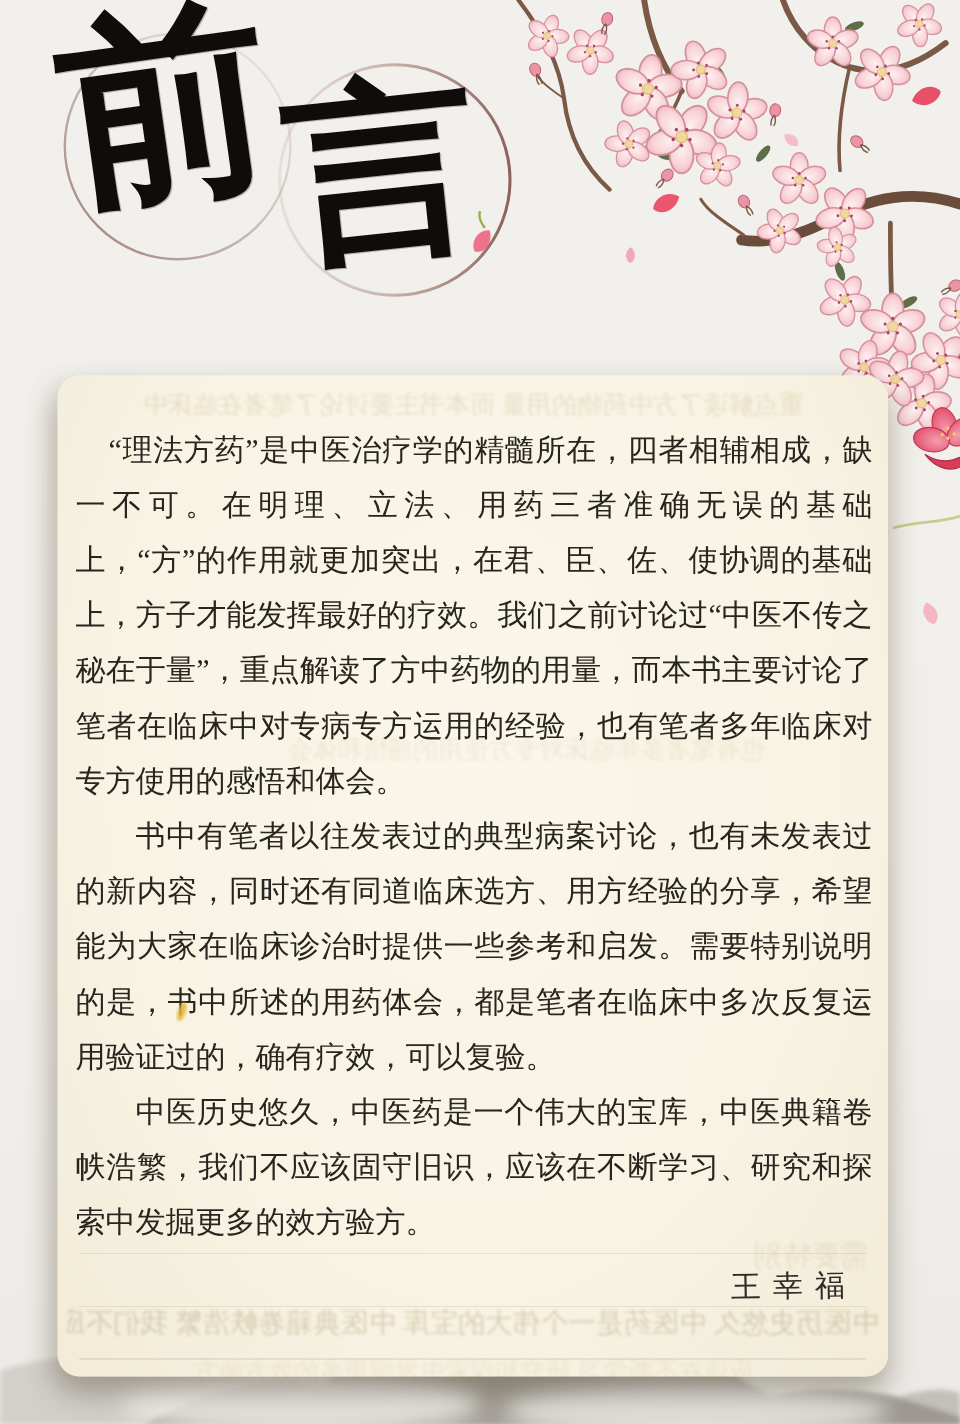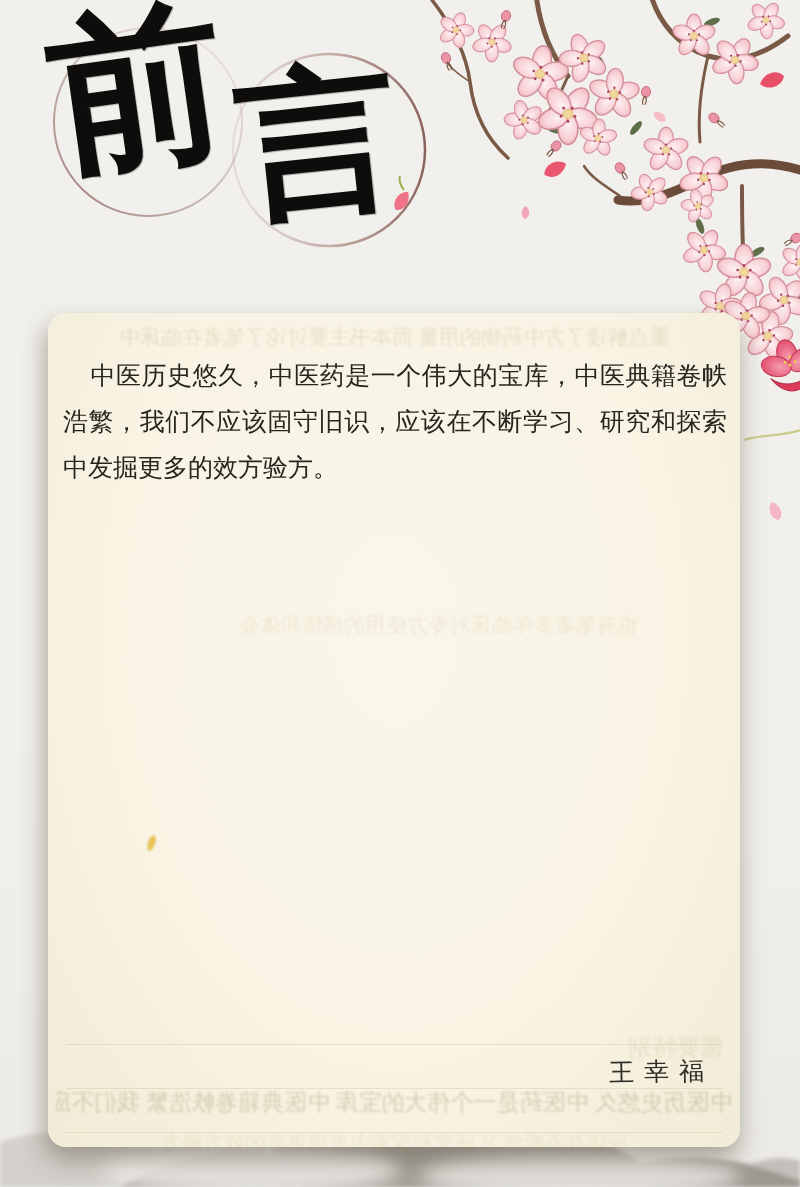--- a/index.html
+++ b/index.html
@@ -208,20 +208,22 @@
     </g>
     <path d="M744,440 C764,434 784,436 800,430" stroke="#c9cc8a" stroke-width="2.2" fill="none"></path>
   </svg>
 
   <div class="title-char char-qian">前</div>
   <div class="title-char char-yan">言</div>
 
   <div class="card">
     <div class="bleed bleed-1">重点解读了方中药物的用量 而本书主要讨论了笔者在临床中</div>
     <div class="content">
+      <p>“理法方药”是中医治疗学的精髓所在，四者相辅相成，缺一不可。在明理、立法、用药三者准确无误的基础上，“方”的作用就更加突出，在君、臣、佐、使协调的基础上，方子才能发挥最好的疗效。我们之前讨论过“中医不传之秘在于量”，重点解读了方中药物的用量，而本书主要讨论了笔者在临床中对专病专方运用的经验，也有笔者多年临床对专方使用的感悟和体会。</p>
+      <p>书中有笔者以往发表过的典型病案讨论，也有未发表过的新内容，同时还有同道临床选方、用方经验的分享，希望能为大家在临床诊治时提供一些参考和启发。需要特别说明的是，书中所述的用药体会，都是笔者在临床中多次反复运用验证过的，确有疗效，可以复验。</p>
       <p>中医历史悠久，中医药是一个伟大的宝库，中医典籍卷帙浩繁，我们不应该固守旧识，应该在不断学习、研究和探索中发掘更多的效方验方。</p>
     </div>
     <div class="bleed bleed-2">也有笔者多年临床对专方使用的感悟和体会</div>
     <div class="ruled"></div>
     <div class="stain"></div>
     <div class="bleed bleed-3">需要特别</div>
     <div class="signature">王幸福</div>
     <div class="bleed bleed-4">中医历史悠久 中医药是一个伟大的宝库 中医典籍卷帙浩繁 我们不应该固守</div>
     <div class="bleed bleed-5">应该在不断学习 研究和探索中发掘更多的效方验方</div>
   </div>

